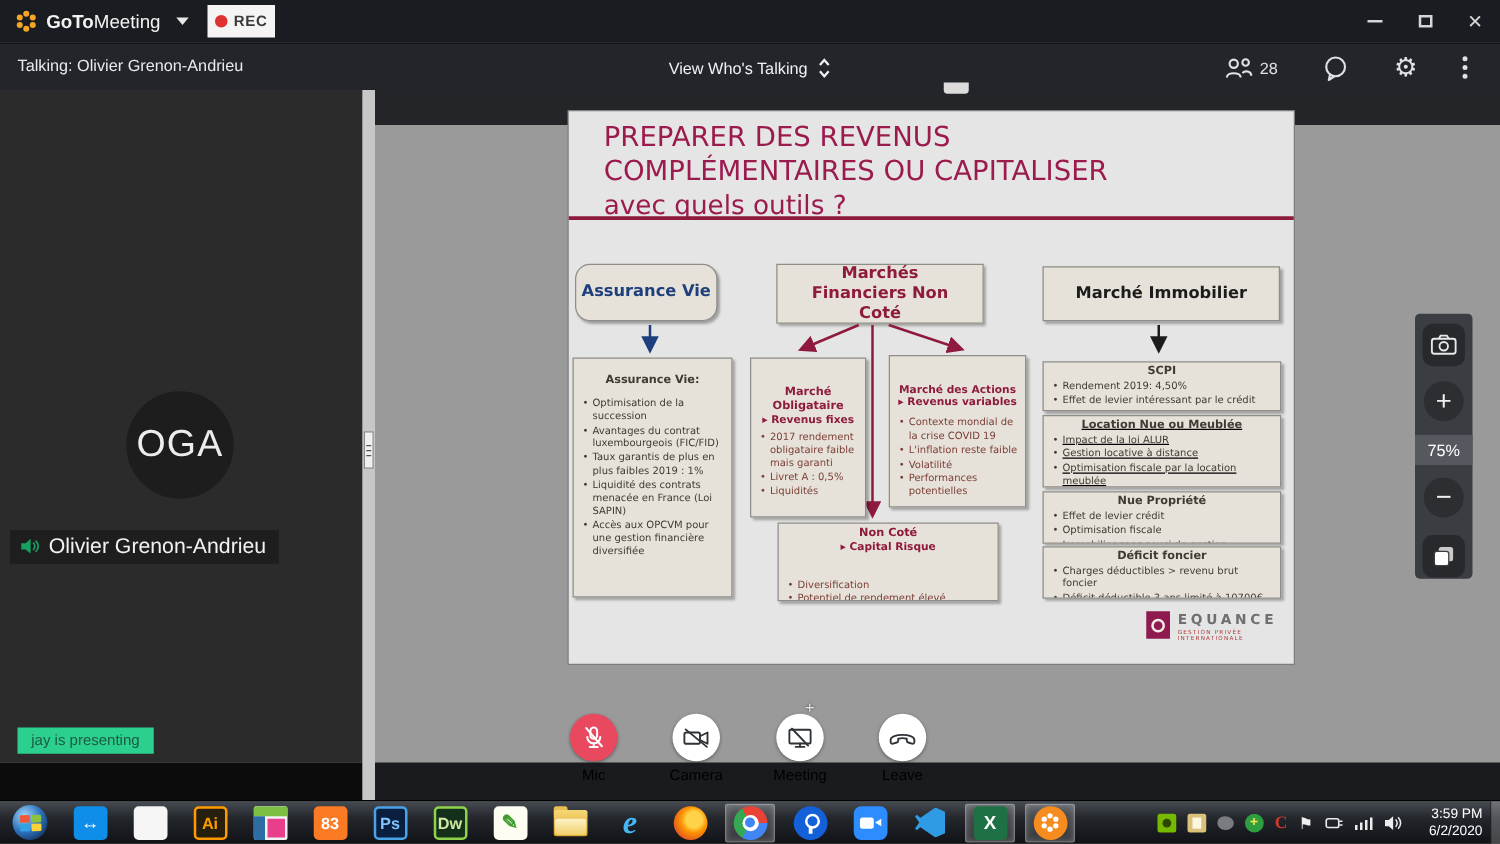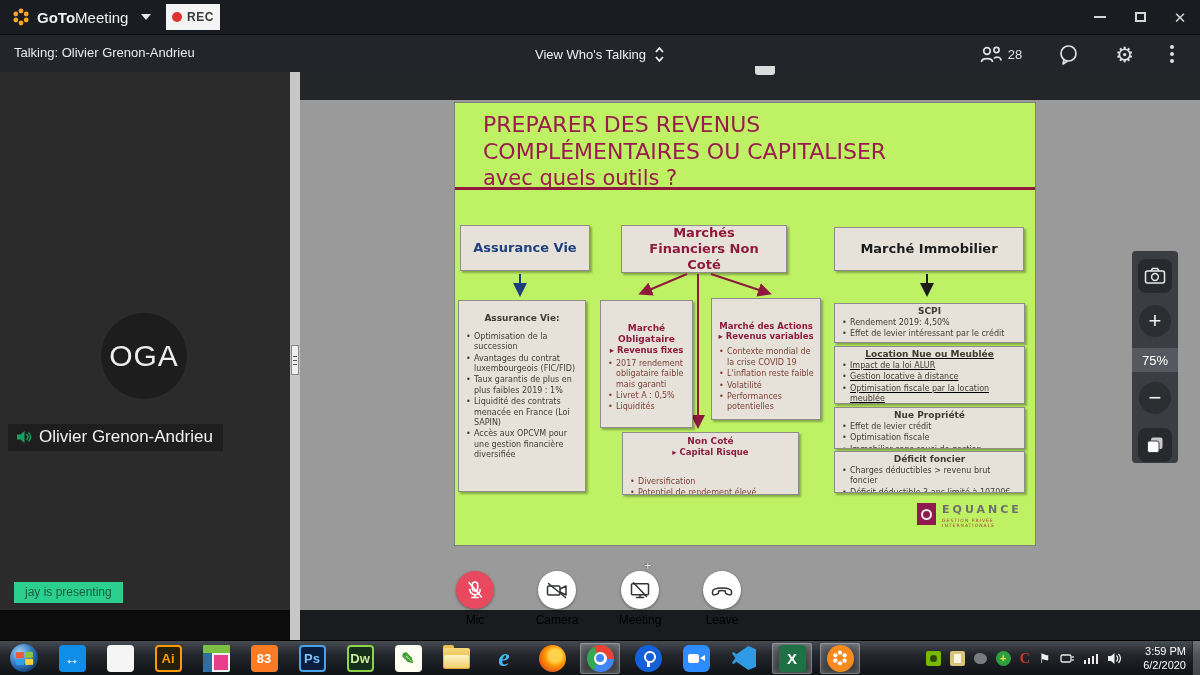--- a/index.html
+++ b/index.html
@@ -56,21 +56,21 @@
     border:1px solid #8a8a8a; display:flex; flex-direction:column; justify-content:center; gap:3px; align-items:center; }
   .grip i { width:4px; height:1px; background:#555; }
 
   
   #viewer-top-strip { position:absolute; left:300px; top:72px; width:900px; height:28px; background:#232528; }
   #grabber { position:absolute; left:755px; top:66px; width:20px; height:9px; background:#dcdcdc;
     border-radius:0 0 3px 3px; }
   #viewer-bottom-strip { position:absolute; left:300px; top:610px; width:900px; height:30px; background:#191b1e; }
 
   
-  #slide { position:absolute; left:455px; top:103px; width:580px; height:442px; background:#bef264;
+  #slide { position:absolute; left:455px; top:89px; width:580px; height:442px; background:#e5e5e5;
     font-family:"DejaVu Sans", sans-serif; box-shadow:0 0 0 1px #7e7e7e; }
   .slide-title { position:absolute; left:28px; top:8px; width:540px; color:#9b1b4f;
     font-size:22px; line-height:27px; }
   .slide-title .t3 { font-size:21px; }
   .title-rule { position:absolute; left:0; top:84px; width:580px; height:3px; background:#8e1a3d; }
 
   .sbox { position:absolute; background:#e7e2d9; border:1px solid #8f8d88;
     box-shadow:2px 2px 2px rgba(0,0,0,.30); overflow:hidden; }
   .hdr { display:flex; align-items:center; justify-content:center; text-align:center;
     font-weight:bold; font-size:13px; line-height:1.25; }
@@ -304,21 +304,21 @@
   <div id="viewer-bottom-strip"></div>
 
   <div id="slide">
     <div class="slide-title">
       <div>PREPARER DES REVENUS</div>
       <div>COMPLÉMENTAIRES OU CAPITALISER</div>
       <div class="t3">avec quels outils ?</div>
     </div>
     <div class="title-rule"></div>
 
-    <div class="sbox hdr navy" style="left:5px; top:122px; width:130px; height:46px;">Assurance Vie</div>
+    <div class="sbox hdr navy" style="left:5px; top:122px; width:114px; height:46px;border-radius:12px;">Assurance Vie</div>
     <div class="sbox hdr maroon" style="left:166px; top:122px; width:166px; height:48px; padding:0 18px;">Marchés Financiers Non Coté</div>
     <div class="sbox hdr black" style="left:379px; top:124px; width:190px; height:44px;">Marché Immobilier</div>
 
     <svg id="arrow-layer" viewBox="0 0 580 442">
       <defs>
         <marker id="mBlue" markerWidth="7" markerHeight="7" refX="5" refY="3.5" orient="auto">
           <path d="M0,0 L7,3.5 L0,7 Z" fill="#1e3f7d"></path>
           </marker>
         <marker id="mMar" markerWidth="7" markerHeight="7" refX="5" refY="3.5" orient="auto">
           <path d="M0,0 L7,3.5 L0,7 Z" fill="#8e1a3d"></path>

